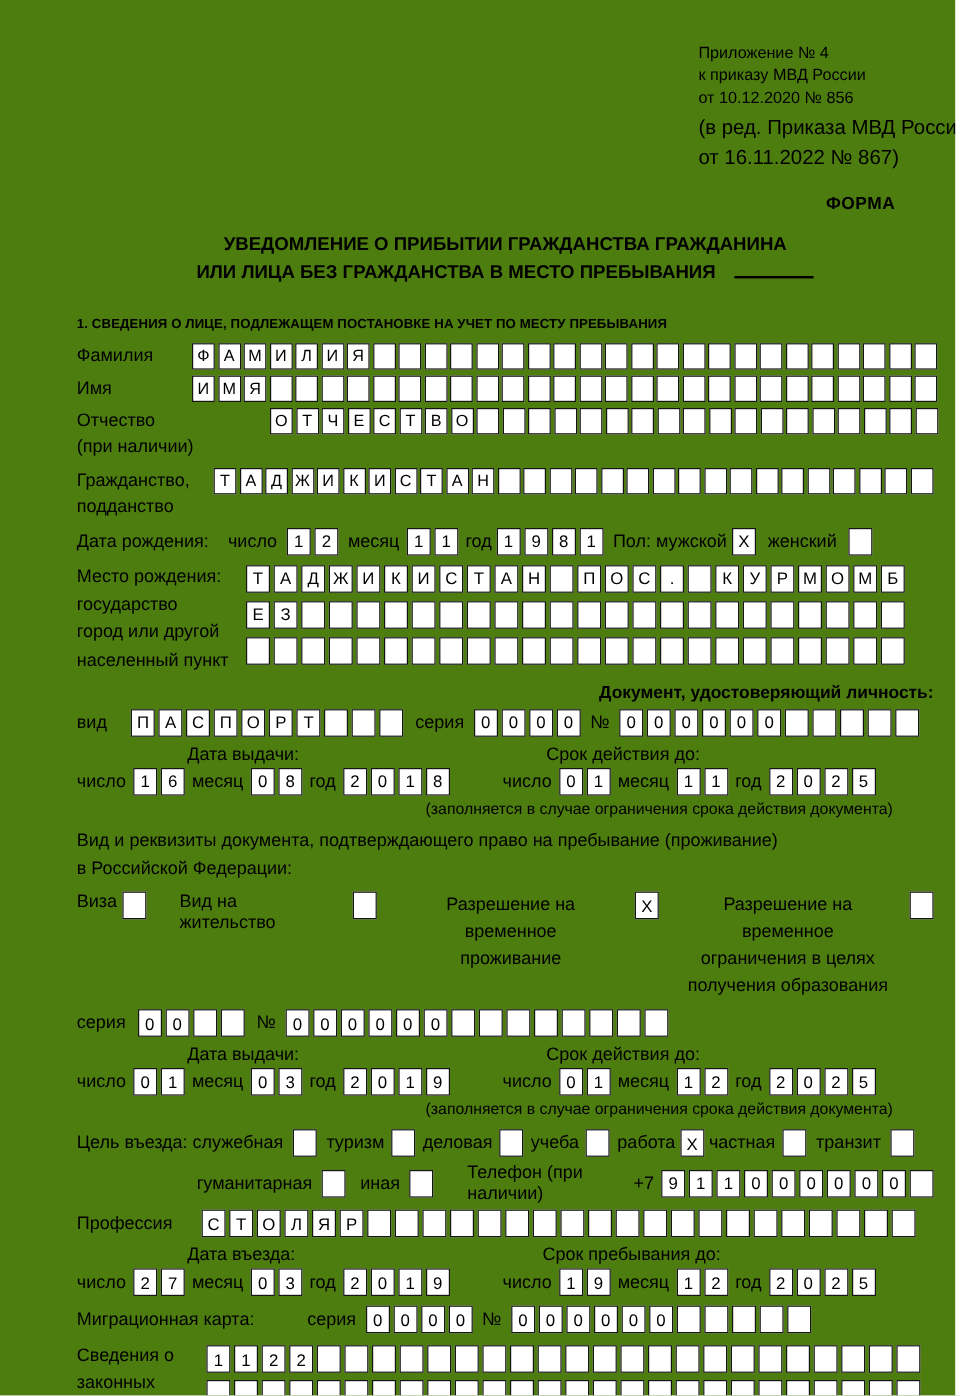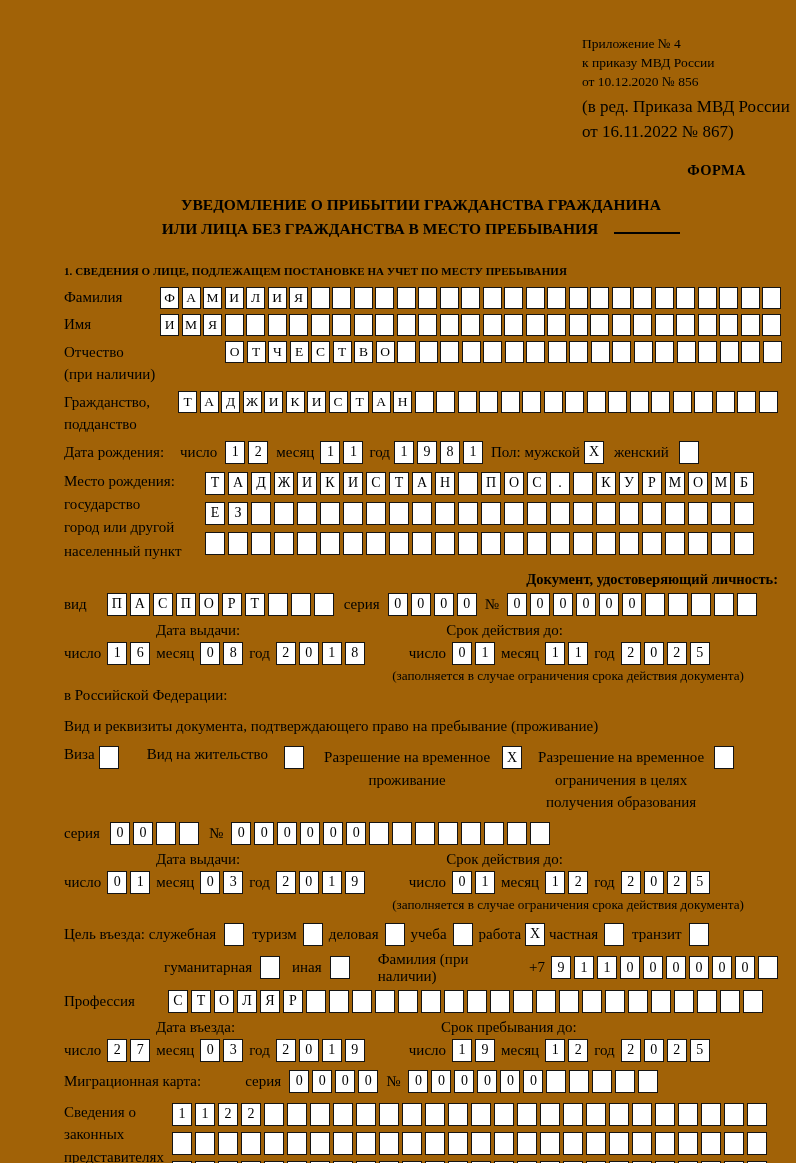--- a/index.html
+++ b/index.html
@@ -1,18 +1,18 @@
 <!DOCTYPE html>
 <html><head>
 <meta charset="utf-8">
 <style>
   html,body{margin:0;padding:0;background:#fff;}
   .page{
-    position:relative;width:796px;height:1163px;background:#a16207;color:#000;
-    font-family:Liberation Serif, serif;font-size:15px;
+    position:relative;width:796px;height:1163px;background:#4d7c0f;color:#000;
+    font-family:Liberation Sans, sans-serif;font-size:15px;
     box-sizing:border-box;padding:34px 18px 16px 64px;overflow:hidden;
   }
   
   .annex{margin-left:auto;width:196px;font-size:13.5px;line-height:1.42;}
   .annex .ln{white-space:nowrap;}
   .annex .small{font-size:17px;margin-top:4px;}
   .forma{text-align:right;font-weight:bold;font-size:14.5px;padding-right:32px;margin-top:18px;letter-spacing:.4px;}
   
   .title{text-align:center;font-weight:bold;font-size:15.5px;line-height:1.55;margin-top:14px;}
   .blank-line{display:inline-block;width:66px;border-bottom:2px solid #000;margin-left:16px;}
@@ -421,22 +421,22 @@
             <span class="cell">2</span>
             <span class="cell">0</span>
             <span class="cell">2</span>
             <span class="cell">5</span>
           </span>
       </span>
     </div>
     <div class="note-r">(заполняется в случае ограничения срока действия документа)</div>
   </div>
 
+  <div class="plain mt8">Вид и реквизиты документа, подтверждающего право на пребывание (проживание)</div>
   <div class="plain">в Российской Федерации:</div>
-  <div class="plain mt8">Вид и реквизиты документа, подтверждающего право на пребывание (проживание)</div>
 
   <div class="visa-row">
     <span>Виза</span>
     <span class="cells wide cb gap4">
         <span class="cell"></span>
       </span>
     <span class="gap28">Вид на жительство</span>
     <span class="cells wide cb gap16">
         <span class="cell"></span>
       </span>
@@ -565,21 +565,21 @@
 
   <div class="frow" style="padding-left:100px;">
     <span>гуманитарная</span>
     <span class="cells wide gap8">
         <span class="cell"></span>
       </span>
     <span class="gap12">иная</span>
     <span class="cells wide gap8">
         <span class="cell"></span>
       </span>
-    <span class="gap28">Фамилия (при наличии)</span>
+    <span class="gap28">Телефон (при наличии)</span>
     <span class="gap28">+7</span>
     <span class="cells wide gap6">
         <span class="cell">9</span>
         <span class="cell">1</span>
         <span class="cell">1</span>
         <span class="cell">0</span>
         <span class="cell">0</span>
         <span class="cell">0</span>
         <span class="cell">0</span>
         <span class="cell">0</span>

